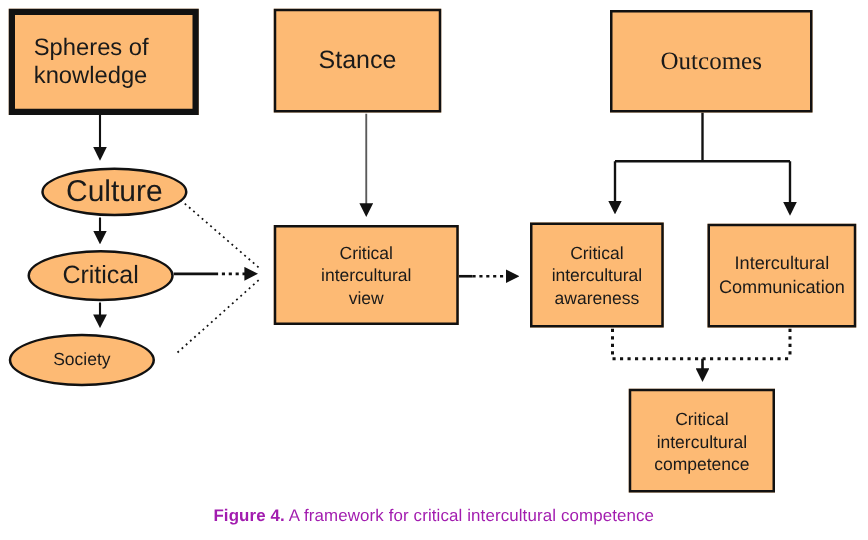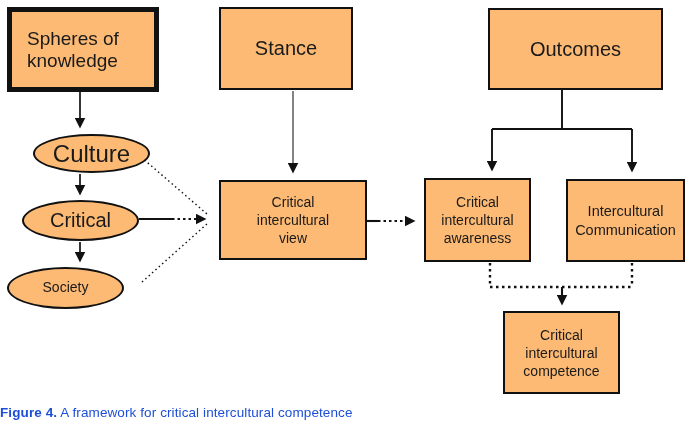--- a/index.html
+++ b/index.html
@@ -39,38 +39,39 @@
 
   
   .n-spheres {
     left: 7px; top: 7px; width: 152px; height: 85px;
     border-width: 5px;
     justify-content: flex-start; text-align: left;
     padding-left: 15px;
     font-size: 19px; line-height: 22px;
   }
   .n-stance   { left: 219px; top: 7px;  width: 134px; height: 83px; font-size: 20px; }
-  .n-outcomes { left: 488px; top: 8px;  width: 175px; height: 82px; font-size: 20px; }
+  .n-outcomes { left: 488px; top: 8px;  width: 162px; height: 82px; font-size: 20px; font-family: Liberation Serif, serif; }
 
   
   .n-culture { left: 33px; top: 134px; width: 117px; height: 39px; font-size: 24px; }
   .n-subject { left: 22px; top: 200px; width: 117px; height: 41px; font-size: 20px; }
   .n-society { left: 7px; top: 267px; width: 117px; height: 42px; font-size: 14px; }
 
   
   .n-view          { left: 219px; top: 180px; width: 148px; height: 80px; font-size: 14px; line-height: 18px; }
   .n-awareness     { left: 424px; top: 178px; width: 107px; height: 84px; font-size: 14px; line-height: 18px; }
   .n-communication { left: 566px; top: 179px; width: 119px; height: 83px; font-size: 14.5px; line-height: 19px; }
   .n-competence    { left: 503px; top: 311px; width: 117px; height: 83px; font-size: 14px; line-height: 18px; }
 
   .caption {
     position: absolute;
     left: 0; top: 405px; width: 694px;
+    text-align: center;
     font-size: 13.5px;
-    color: #1d4ed8;
+    color: #a21caf;
     letter-spacing: 0.1px;
   }
   .caption .cap-b { font-weight: bold; }
 </style>
 </head>
 <body>
 
 <div id="canvas">
 
   <svg id="connectors" viewBox="0 0 694 432" xmlns="http://www.w3.org/2000/svg">

